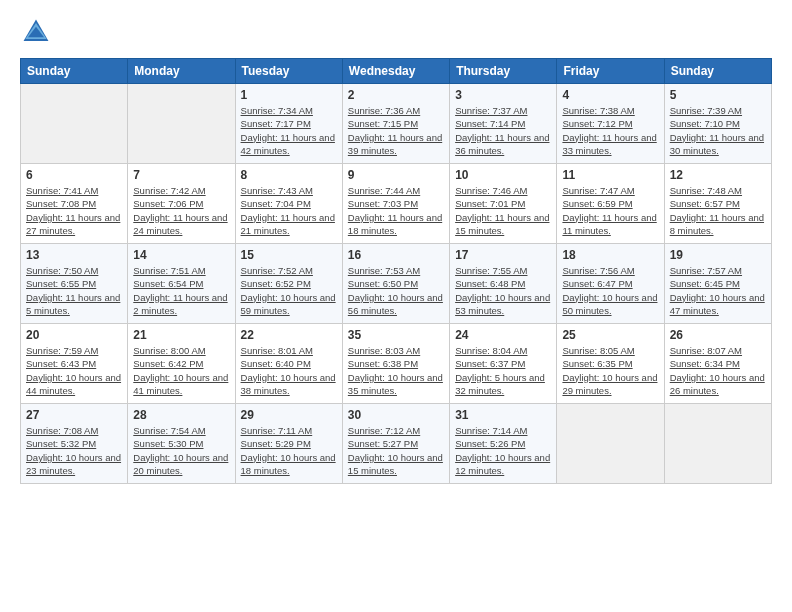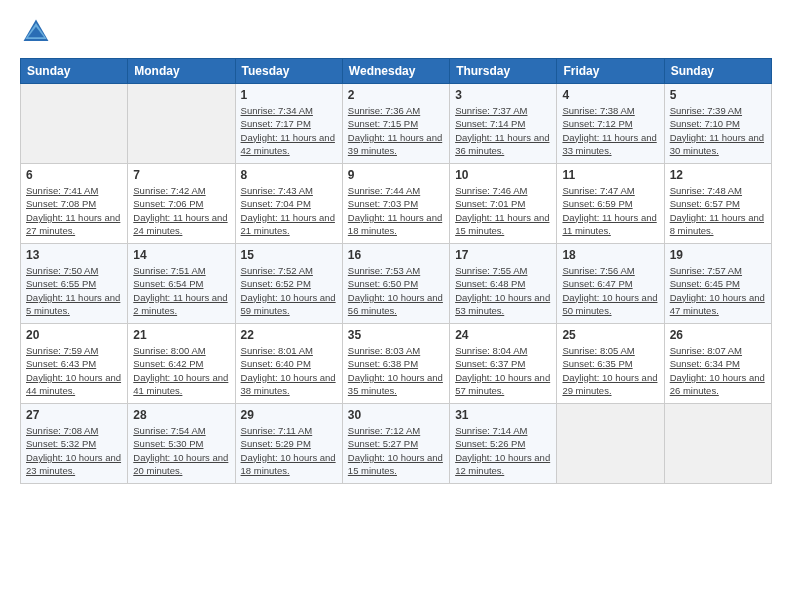--- a/index.html
+++ b/index.html
@@ -328,21 +328,21 @@
           <span>Sunrise: 8:03 AM</span><br>
           <span>Sunset: 6:38 PM</span><br>
           <span>Daylight: 10 hours and 35 minutes.</span>
         </div>
           </td>
           <td>
             <span class="day-num">24</span>
         <div class="day-info">
           <span>Sunrise: 8:04 AM</span><br>
           <span>Sunset: 6:37 PM</span><br>
-          <span>Daylight: 10 hours and 57 minutes.</span>
+          <span>Daylight: 5 hours and 32 minutes.</span>
         </div>
           </td>
           <td>
             <span class="day-num">25</span>
         <div class="day-info">
           <span>Sunrise: 8:05 AM</span><br>
           <span>Sunset: 6:35 PM</span><br>
           <span>Daylight: 10 hours and 29 minutes.</span>
         </div>
           </td>

